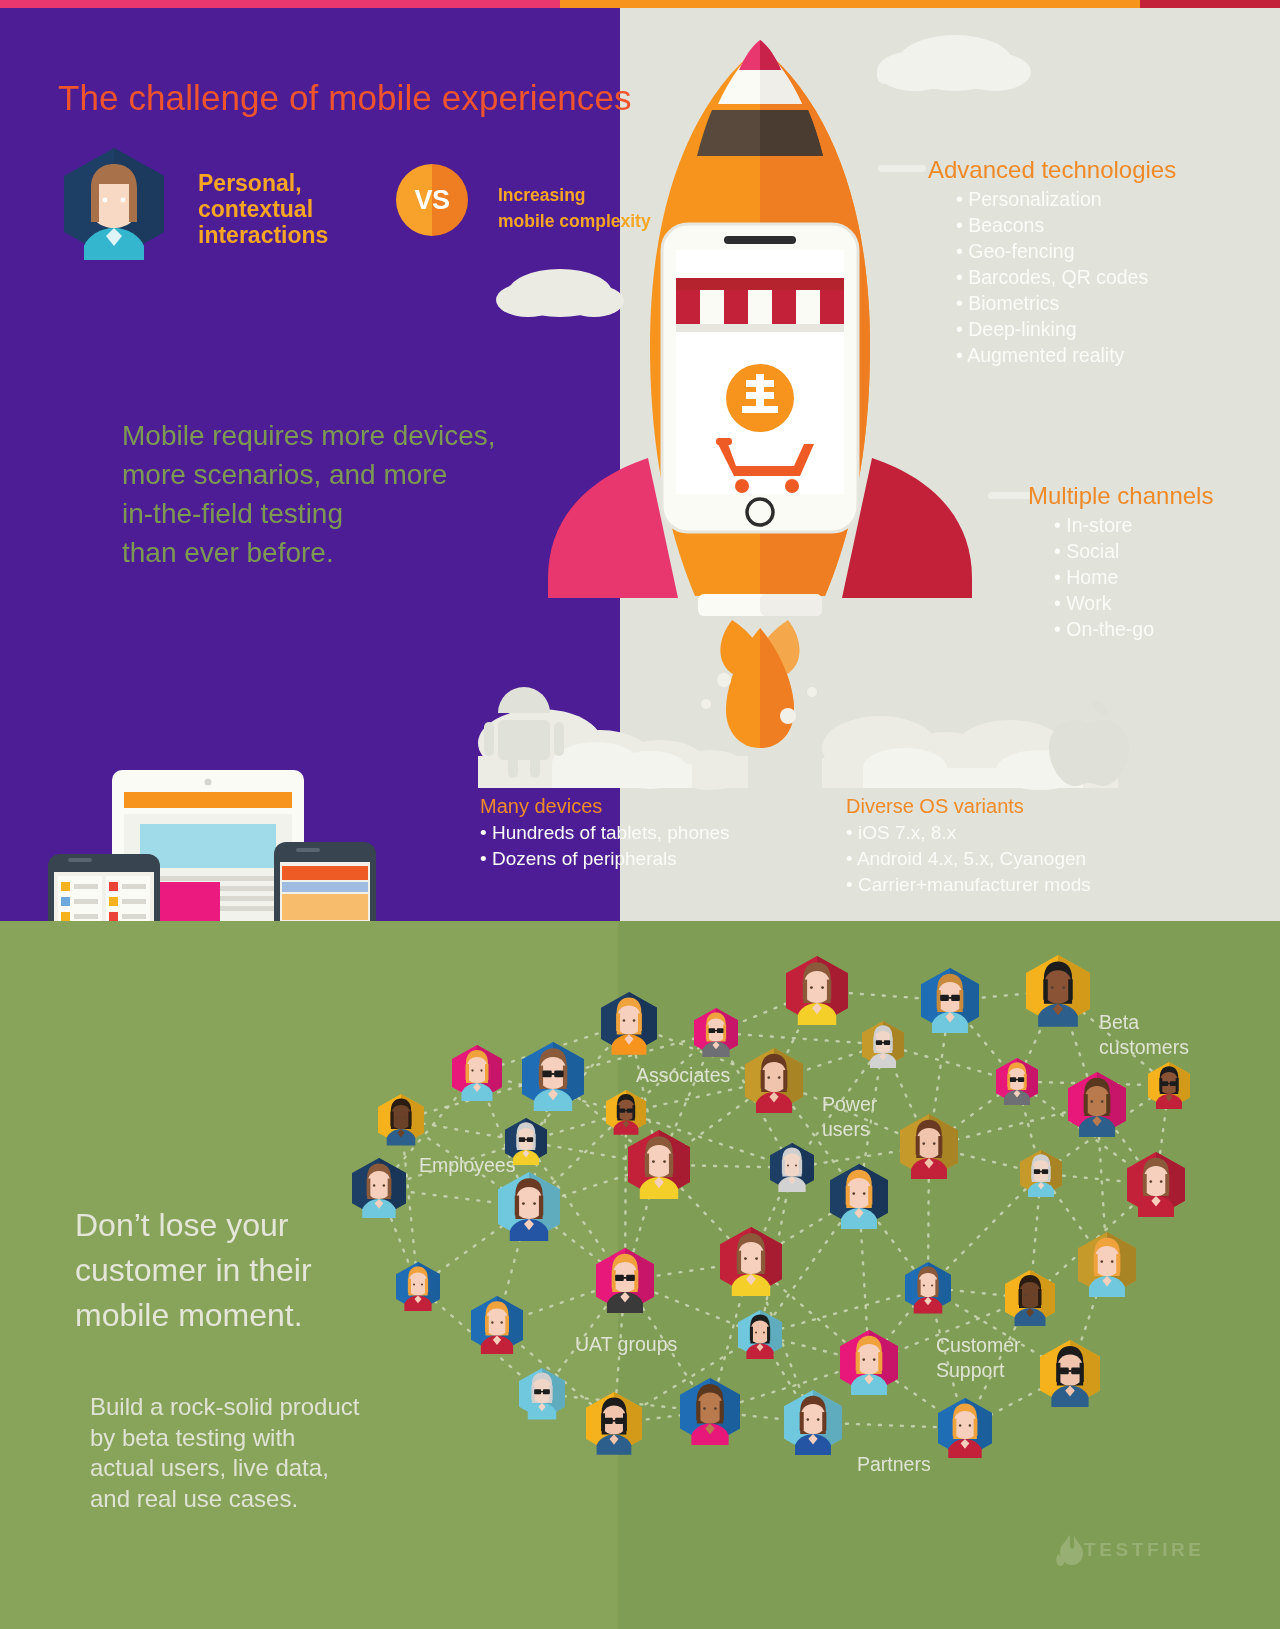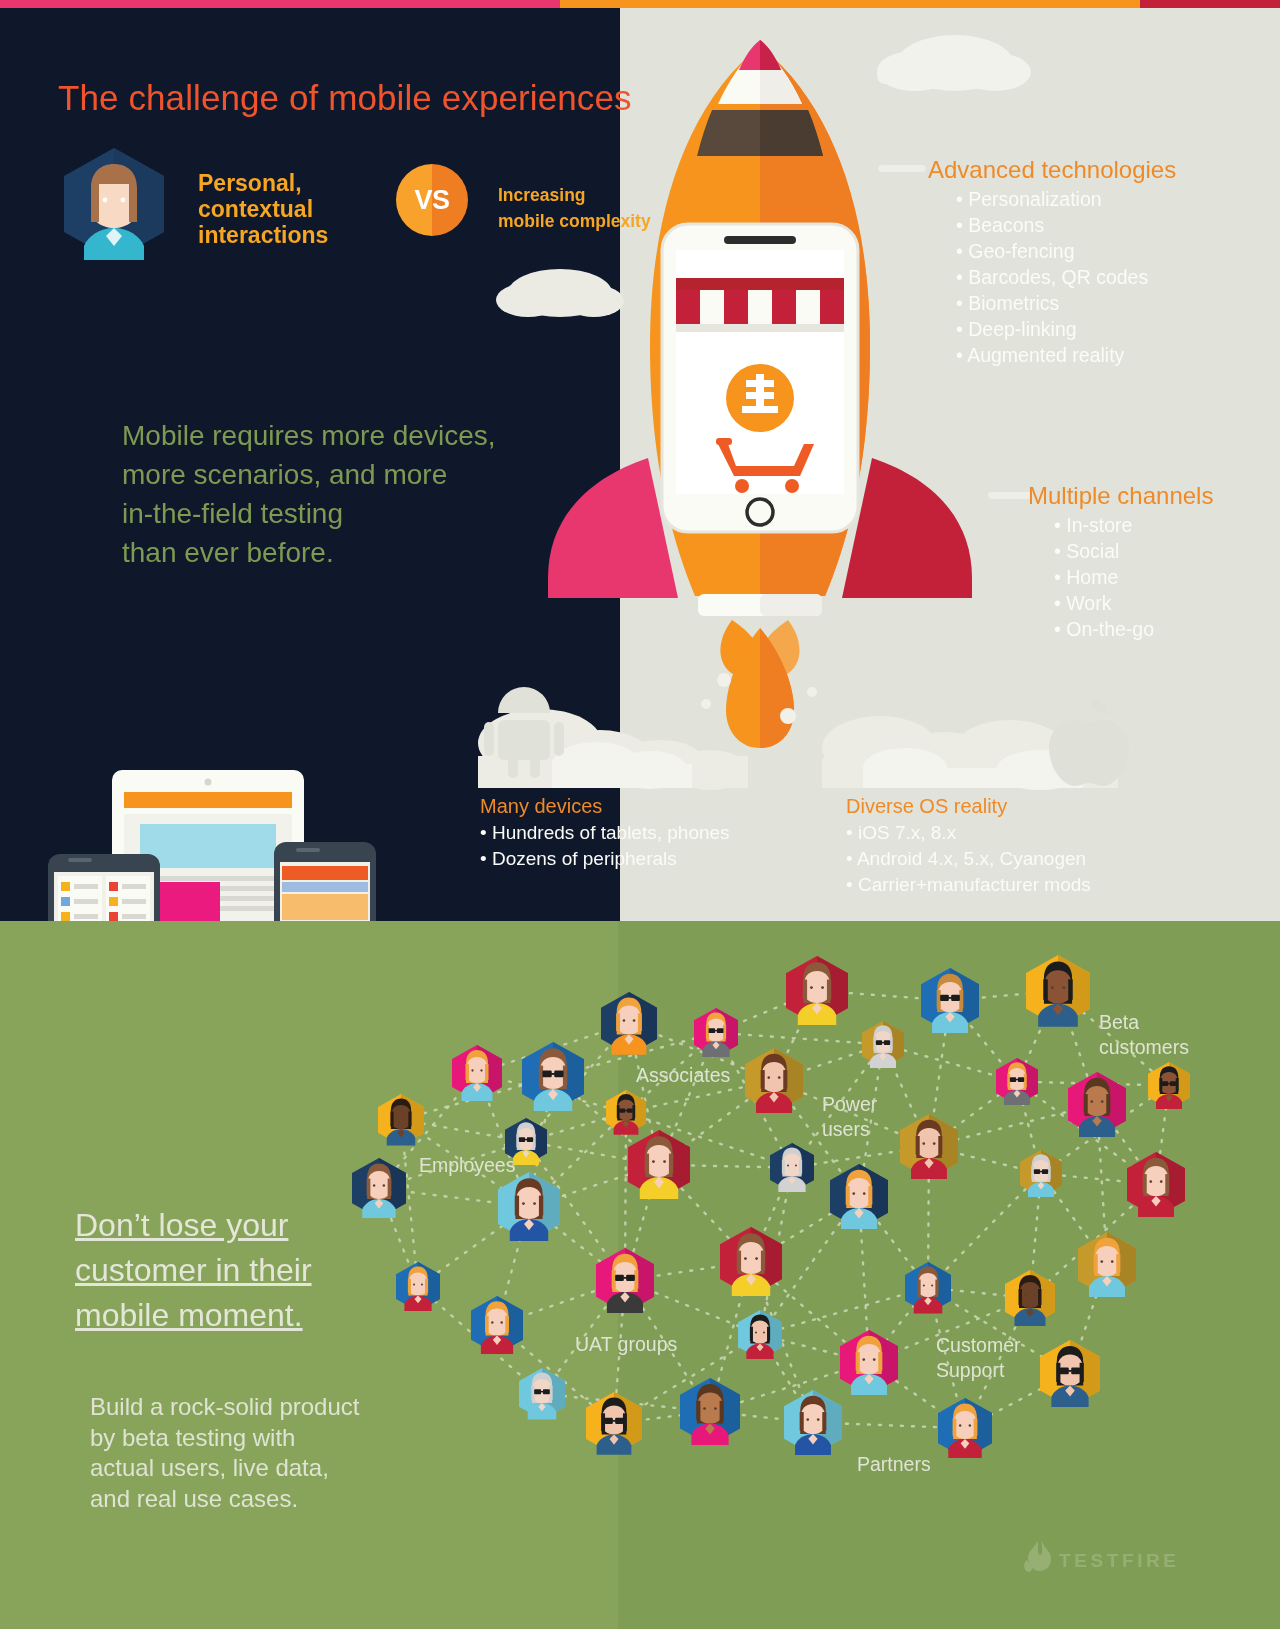--- a/index.html
+++ b/index.html
@@ -10,21 +10,21 @@
     overflow: hidden;
     position: relative;
   }
   #stage { position: relative; width: 1280px; height: 1629px; overflow: hidden; }
 
   
   .topbar { position: absolute; left: 0; top: 0; width: 1280px; height: 8px; }
   .topbar .seg { position: absolute; top: 0; height: 8px; }
 
   
-  .upper { position: absolute; left: 0; top: 8px; width: 1280px; height: 913px; background: #0f172a; overflow: hidden; }
+  .upper { position: absolute; left: 0; top: 8px; width: 1280px; height: 913px; background: #4c1d95; overflow: hidden; }
   .upper-right-strip { position: absolute; right: 0; top: 0; width: 660px; height: 913px; background: #e1e2da; }
 
   
   .lower { position: absolute; left: 0; top: 921px; width: 1280px; height: 708px; background: #88a35a; overflow: hidden; }
   .lower-right { position: absolute; left: 618px; top: 0; width: 662px; height: 708px; background: #7f9d55; }
 
   
   .headline {
     position: absolute; left: 58px; top: 70px;
     font-size: 35px; color: #f0542d; letter-spacing: .1px; white-space: nowrap;
@@ -79,36 +79,36 @@
 
   
   .rocket-wrap { position: absolute; left: 520px; top: 20px; width: 480px; height: 720px; }
 
   
   .devices { position: absolute; left: 40px; top: 750px; width: 345px; height: 285px; }
 
   
   .big-quote {
     position: absolute; left: 75px; top: 1203px; width: 330px;
-    font-size: 32px; color: #e4e6d9; line-height: 45px; text-decoration: underline;
+    font-size: 32px; color: #e4e6d9; line-height: 45px;
   }
   .body-copy {
     position: absolute; left: 90px; top: 1392px; width: 320px;
     font-size: 24px; color: #dfe3d3; line-height: 30.5px;
   }
 
   
   .net-label {
     position: absolute; color: #dfe4d4; font-size: 19.5px; line-height: 25px;
   }
 
   
   .logo {
-    position: absolute; left: 1022px; top: 1528px; width: 200px; height: 44px;
-    display: flex; align-items: flex-end; gap: 7px; opacity: .34;
+    position: absolute; left: 1054px; top: 1528px; width: 200px; height: 44px;
+    display: flex; align-items: center; opacity: .34;
   }
   .logo .word { font-size: 19px; letter-spacing: 3.6px; font-weight: bold; color: #c6d2ab; }
   .avatar-hex { position: absolute; }
 </style>
 </head>
 <body>
 
 <div id="stage">
 
   <div class="topbar" id="topbar">
@@ -390,21 +390,21 @@
         </ul>
       </div>
     <div class="callout" id="many-dev">
         <div class="c-title">Many devices</div>
         <ul>
           <li>Hundreds of tablets, phones</li>
           <li>Dozens of peripherals</li>
         </ul>
       </div>
     <div class="callout" id="os-var">
-        <div class="c-title">Diverse OS reality</div>
+        <div class="c-title">Diverse OS variants</div>
         <ul>
           <li>iOS 7.x, 8.x</li>
           <li>Android 4.x, 5.x, Cyanogen</li>
           <li>Carrier+manufacturer mods</li>
         </ul>
       </div>
   </div>
 
   <div class="lower">
     <div class="lower-right"></div>

